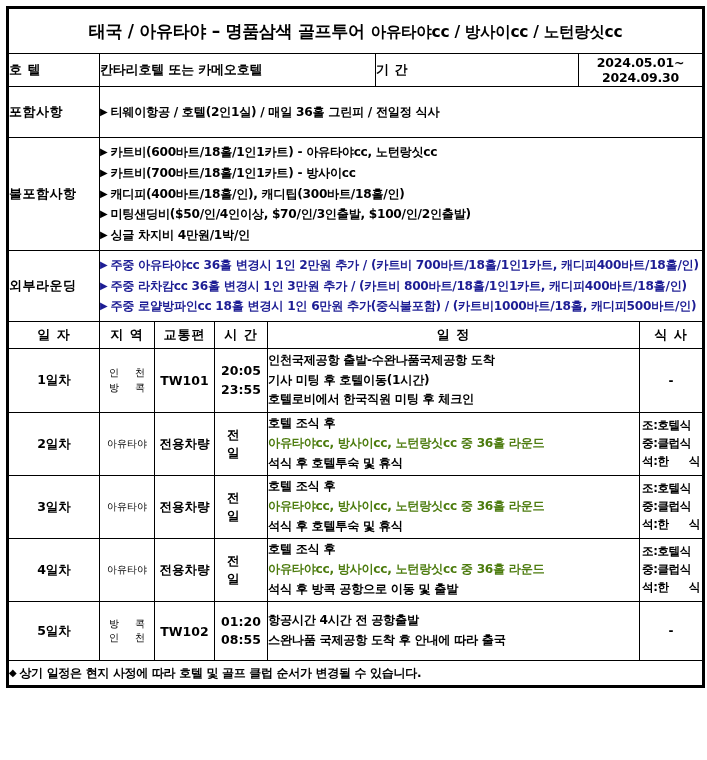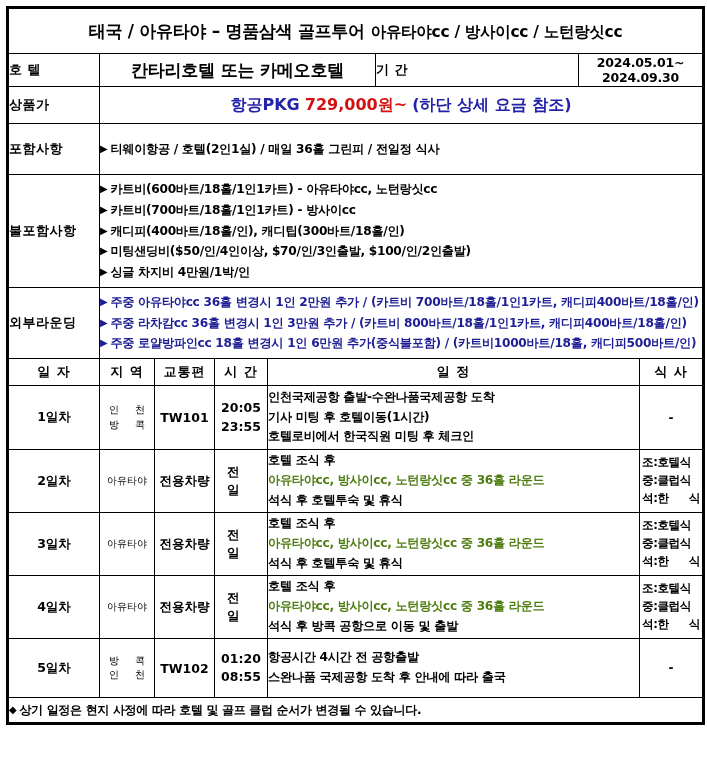--- a/index.html
+++ b/index.html
@@ -62,23 +62,23 @@
   }
   .title-sub {
     font-size: 15.5px;
     font-weight: bold;
     letter-spacing: -0.3px;
     margin-left: 6px;
   }
 
   
   .hotel-val {
-    font-size: 17px;
-    font-weight: bold;
-    text-align: center;
+    font-size: 13px;
+    font-weight: bold;
+    text-align: left;
     letter-spacing: -0.2px;
   }
   .period-val {
     font-size: 12.5px;
     font-weight: bold;
     text-align: center;
     letter-spacing: -0.2px;
   }
 
   
@@ -239,28 +239,20 @@
       </td>
     </tr>
 
     <tr>
       <td class="lbl" style="height:32px">호 텔</td>
       <td class="hotel-val" colspan="4">칸타리호텔 또는 카메오호텔</td>
       <td class="lbl" style="width:109px">기 간</td>
       <td class="period-val" colspan="2">2024.05.01~ 2024.09.30</td>
     </tr>
 
-    <tr>
-      <td class="lbl">상품가</td>
-      <td class="price-cell" colspan="7">
-        <span class="price-blue">항공PKG</span>
-        <span class="price-red">729,000원~</span>
-        <span class="price-blue">(하단 상세 요금 참조)</span>
-      </td>
-    </tr>
 
     <tr>
       <td class="lbl" style="height:50px">포함사항</td>
       <td class="blist" colspan="7">
         <div class="bline"><span class="tri">▶</span><span>티웨이항공 / 호텔(2인1실) / 매일 36홀 그린피 / 전일정 식사</span></div>
       </td>
     </tr>
 
     <tr>
       <td class="lbl" style="height:112px">불포함사항</td>

